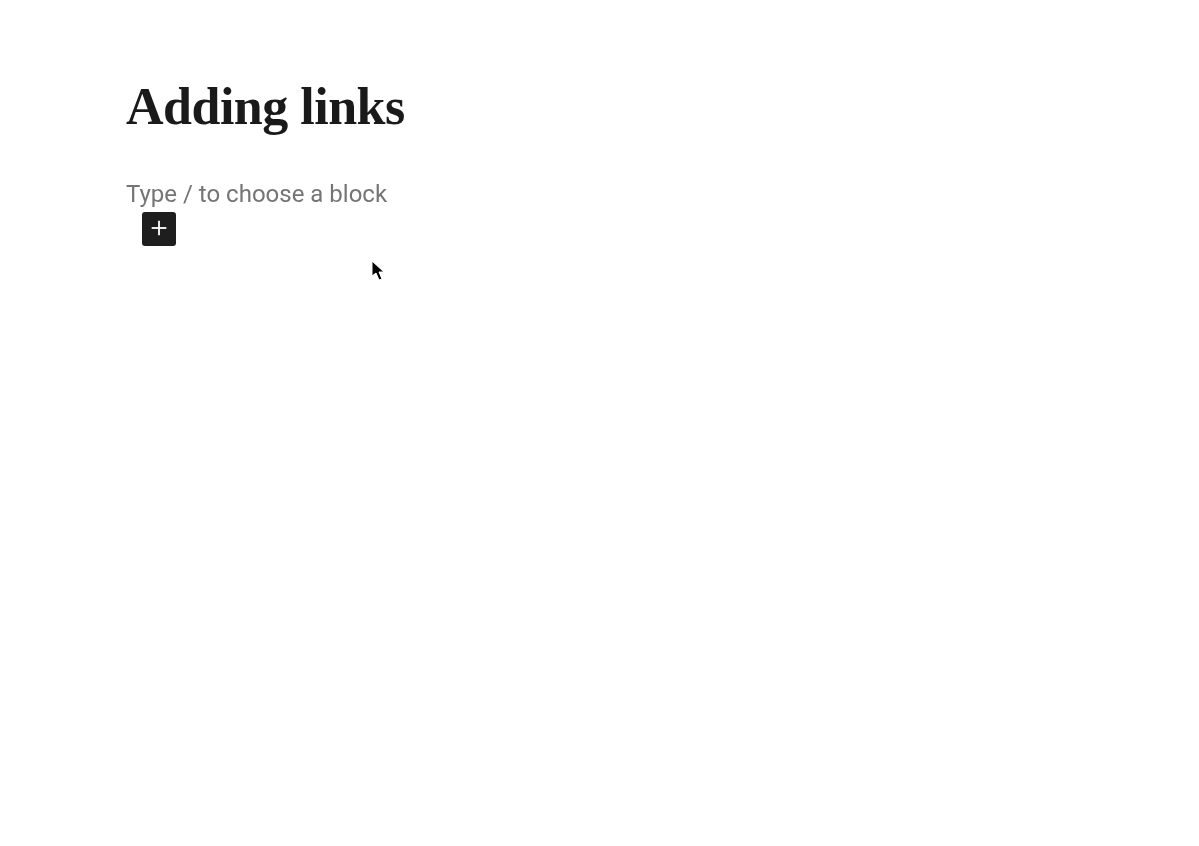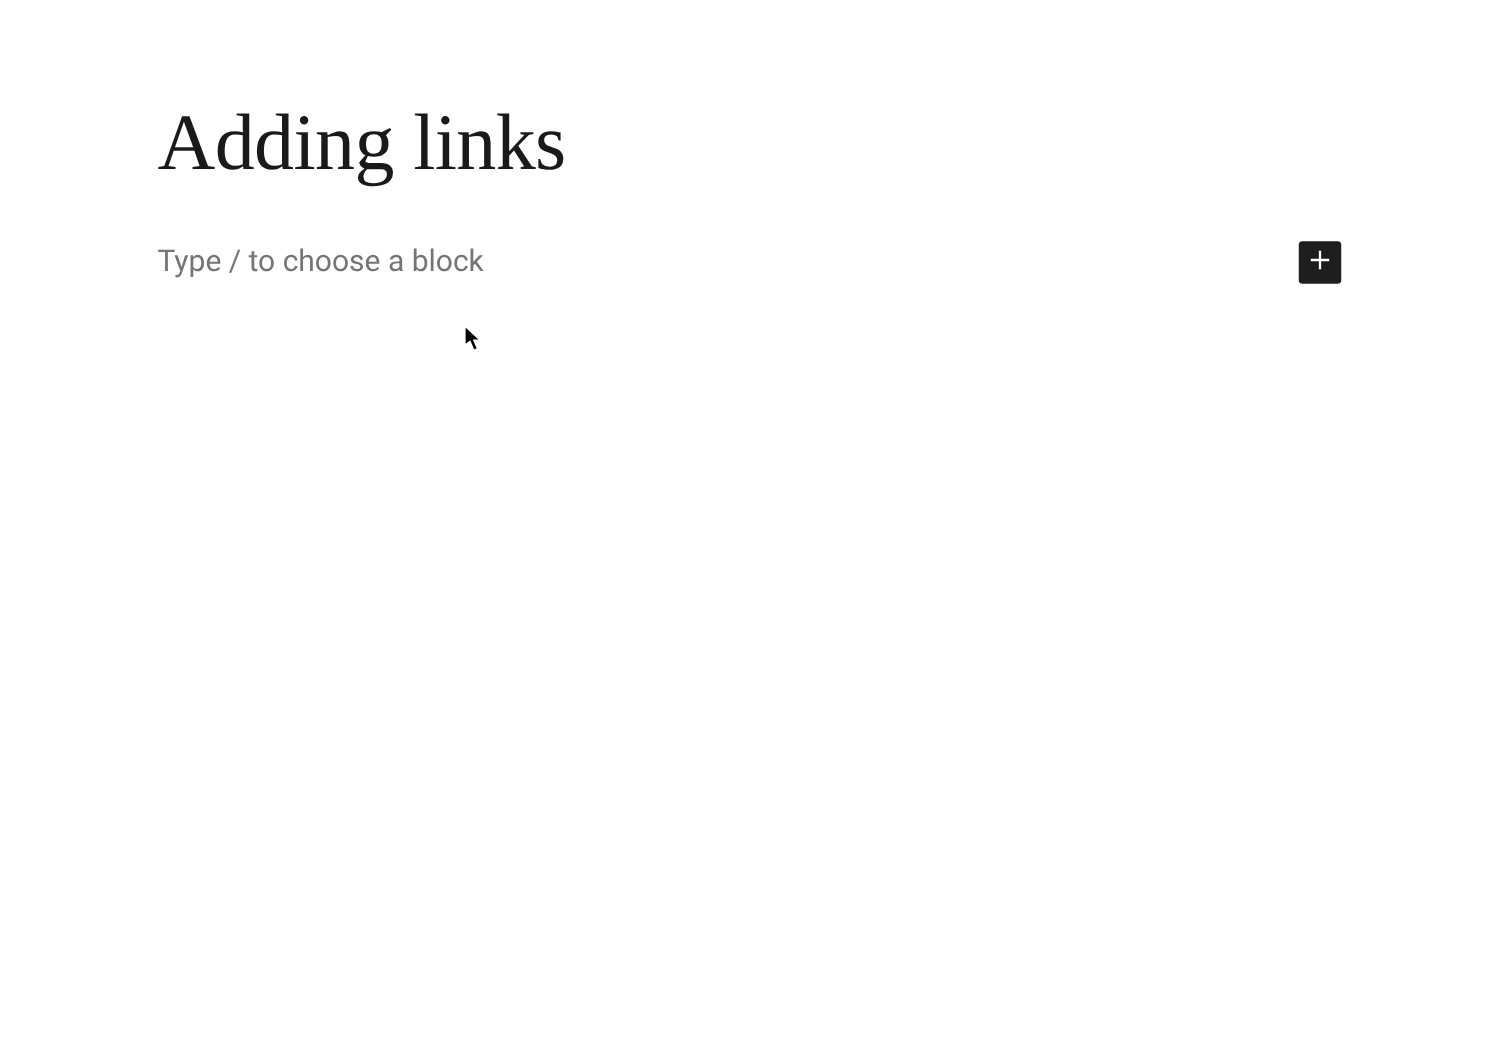--- a/index.html
+++ b/index.html
@@ -15,32 +15,33 @@
       position: relative;
       overflow: hidden;
     }
     .editor-container {
       padding-top: 76px;
       padding-left: 126px;
       padding-right: 126px;
     }
     .post-title {
       font-family: Georgia, "Times New Roman", serif;
-      font-size: 64px;
-      font-weight: 400;
+      font-size: 52px;
+      font-weight: 700;
       color: #1a1a1a;
       line-height: 1.2;
       margin-bottom: 38px;
       letter-spacing: -0.5px;
     }
     .block-row {
       display: flex;
-      align-items: flex-end;
+      align-items: flex-start;
       justify-content: space-between;
       width: 100%;
+      flex-direction: column;
     }
     .placeholder-text {
       font-family: -apple-system, BlinkMacSystemFont, "Segoe UI", Roboto, sans-serif;
       font-size: 24px;
       color: #757575;
       flex: 1;
       cursor: text;
       line-height: 1.5;
     }
     .add-block-button {

